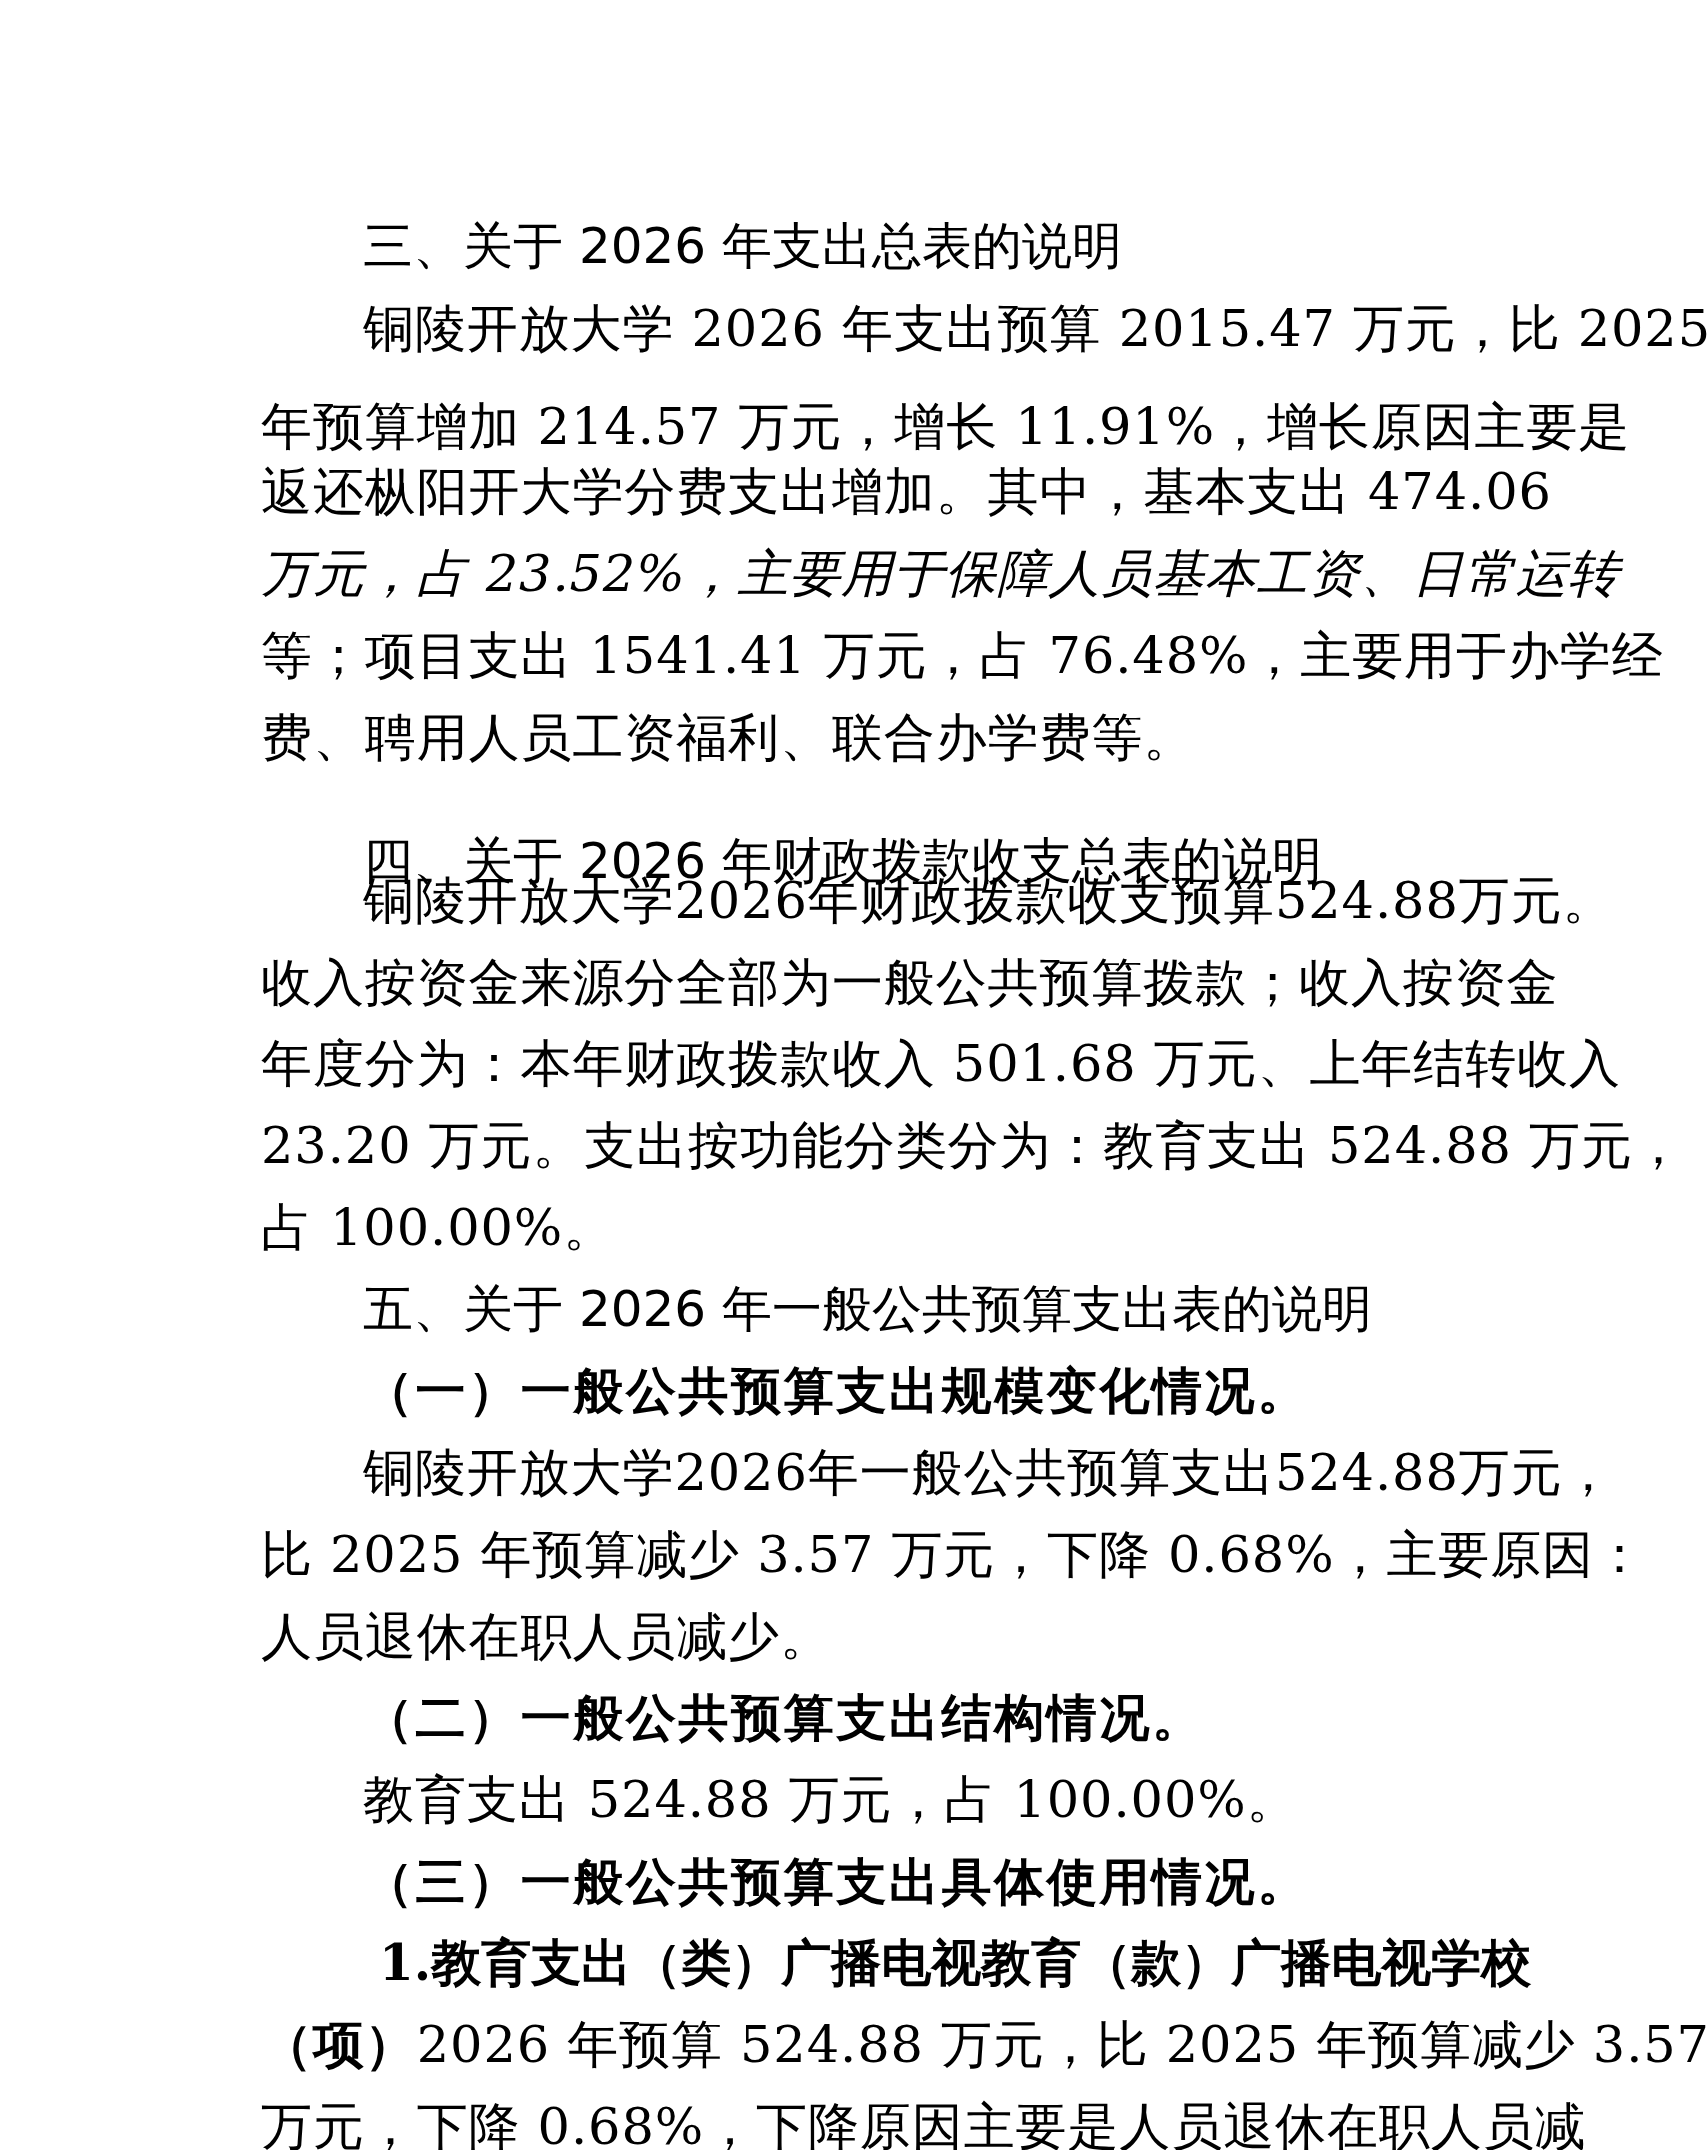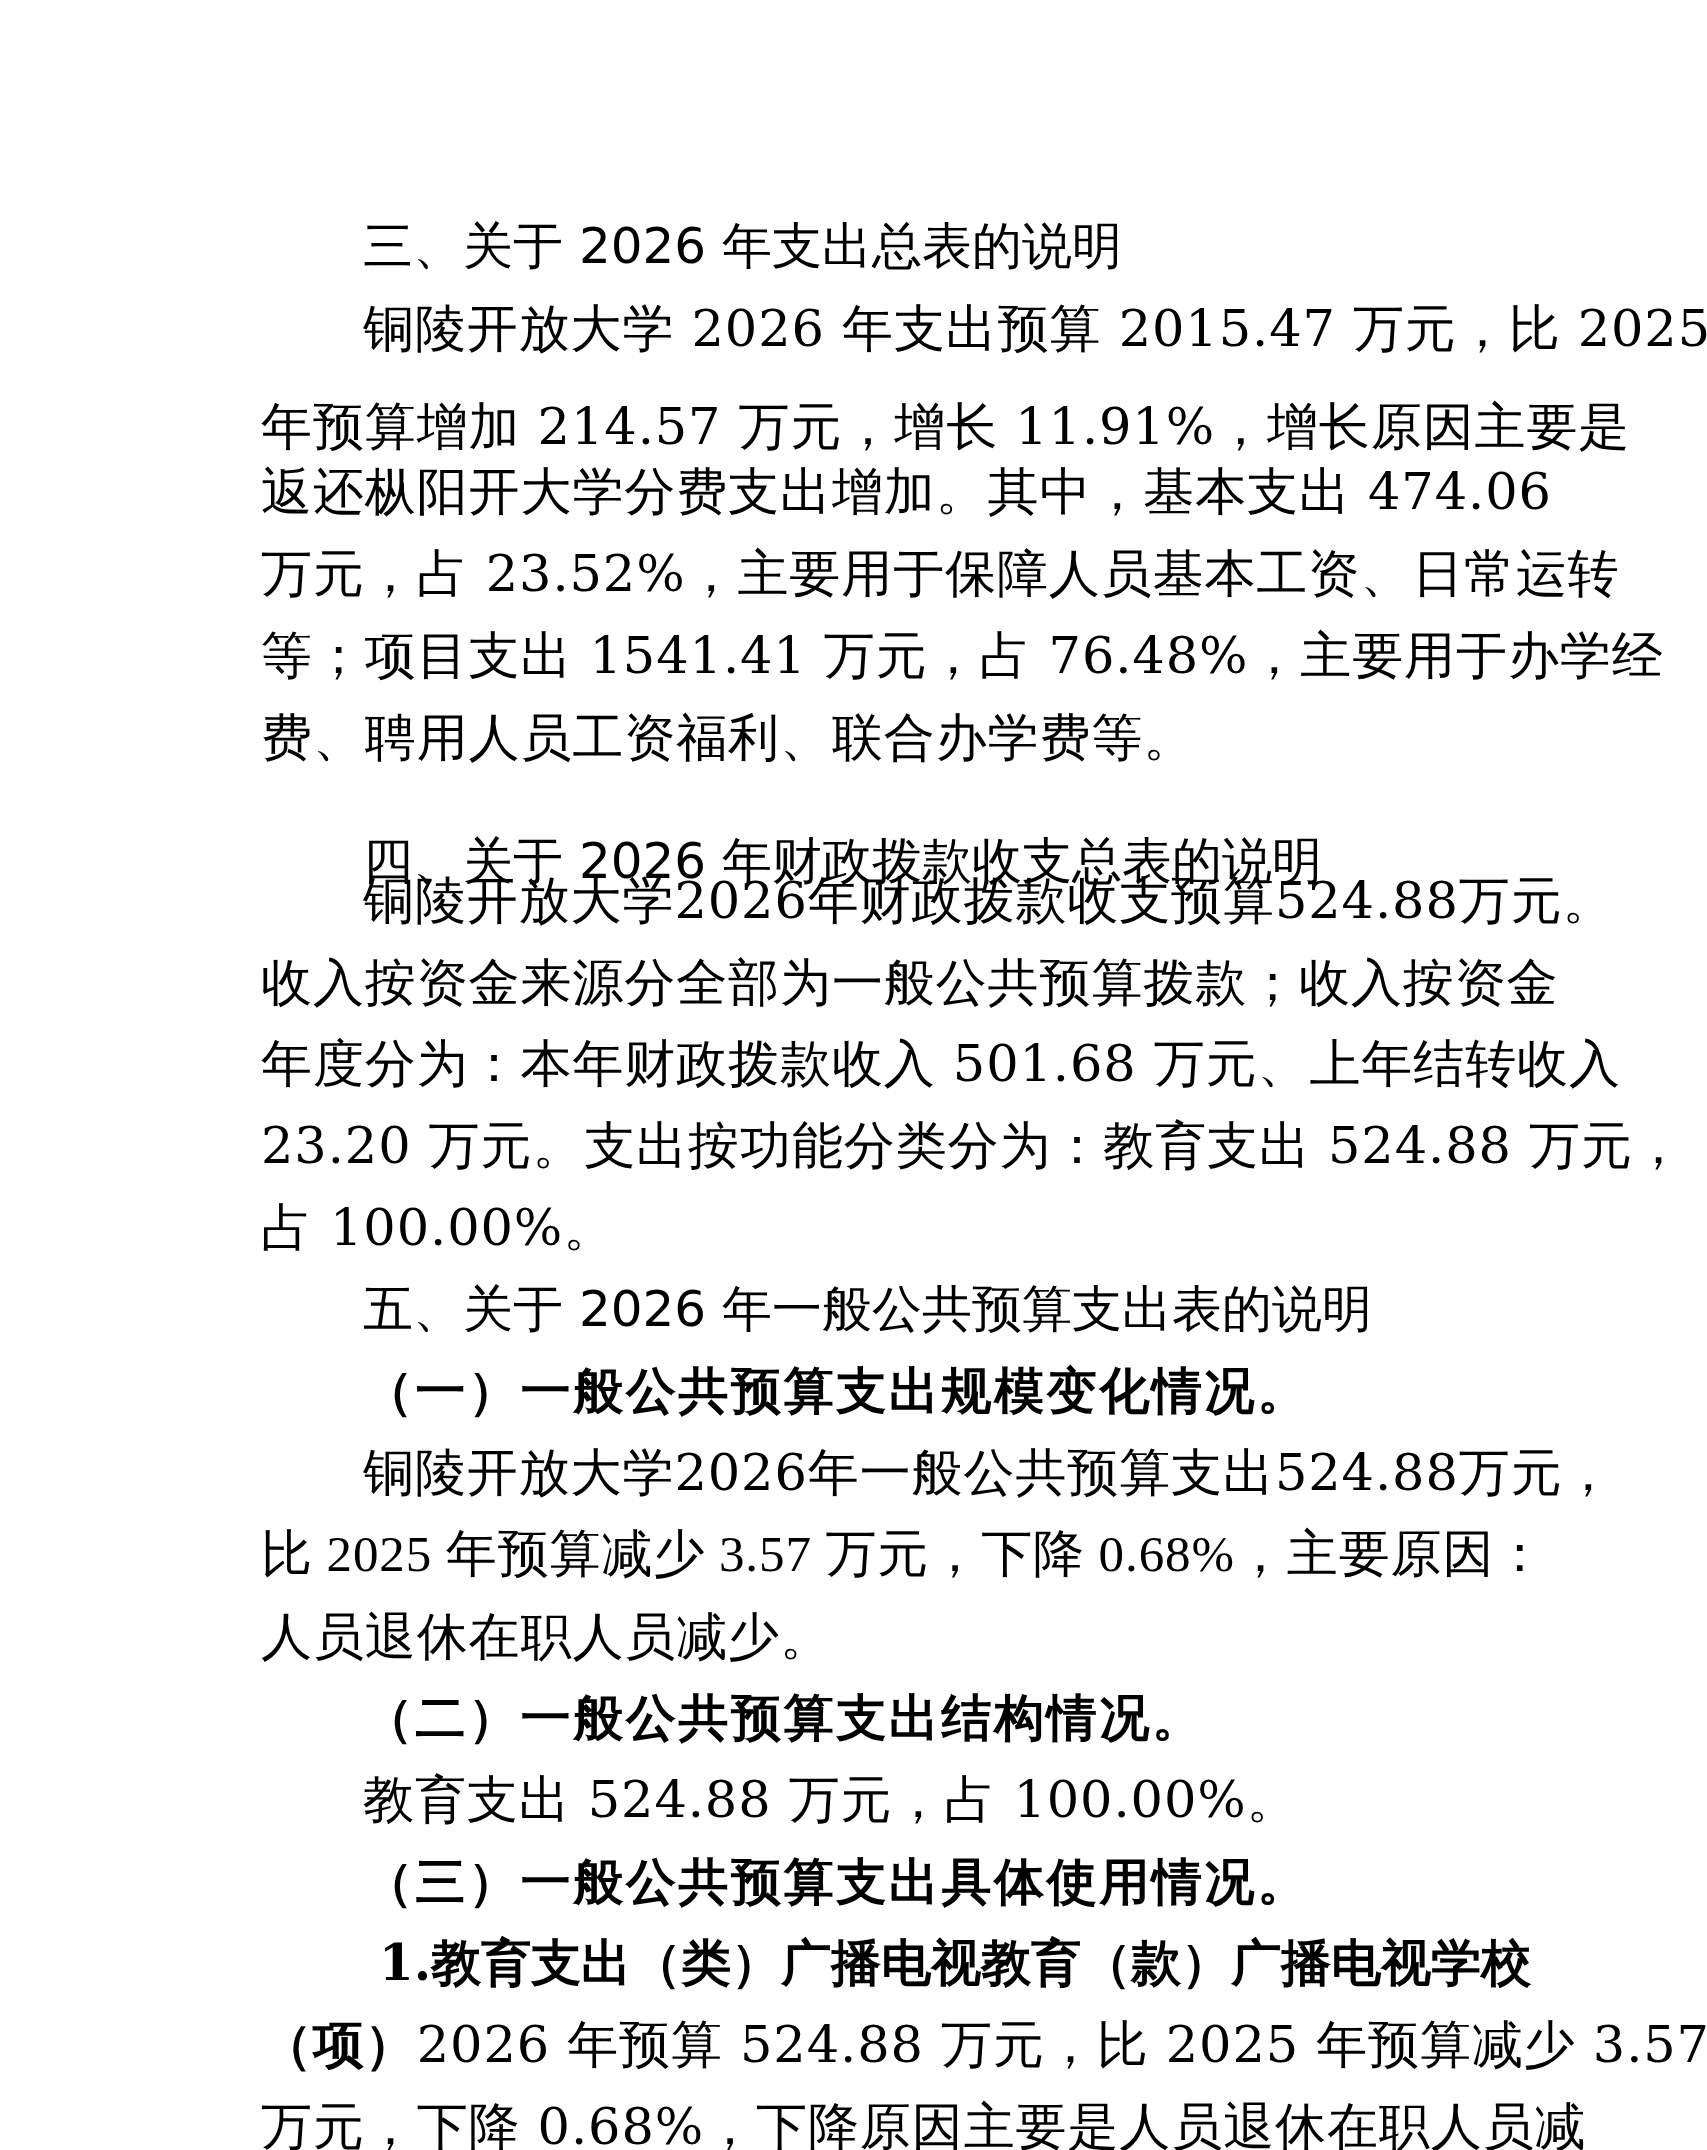--- a/index.html
+++ b/index.html
@@ -53,36 +53,36 @@
   </style>
 </head>
 <body>
 
 <div class="page">
 
   <div class="line indent h-section" style="top:214px;">三、关于 2026 年支出总表的说明</div>
   <div class="line indent justify" style="top:296px;">铜陵开放大学 2026 年支出预算 2015.47 万元，比 2025</div>
   <div class="line justify" style="top:394px;">年预算增加 214.57 万元，增长 11.91%，增长原因主要是</div>
   <div class="line justify" style="top:459px;">返还枞阳开大学分费支出增加。其中，基本支出 474.06</div>
-  <div class="line justify" style="top:541px;">万元，占 23.52%，主要用于保障人员基本工资、日常运转</div>
+  <div class="line justify" style="top:541px;font-style:italic;">万元，占 23.52%，主要用于保障人员基本工资、日常运转</div>
   <div class="line justify" style="top:623px;">等；项目支出 1541.41 万元，占 76.48%，主要用于办学经</div>
   <div class="line" style="top:705px;">费、聘用人员工资福利、联合办学费等。</div>
 
   <div class="line indent h-section" style="top:786px;margin-top:43px;">四、关于 2026 年财政拨款收支总表的说明</div>
   <div class="line indent justify" style="top:868px;">铜陵开放大学2026年财政拨款收支预算524.88万元。</div>
   <div class="line justify" style="top:950px;">收入按资金来源分全部为一般公共预算拨款；收入按资金</div>
   <div class="line justify" style="top:1031px;">年度分为：本年财政拨款收入 501.68 万元、上年结转收入</div>
   <div class="line justify" style="top:1113px;">23.20 万元。支出按功能分类分为：教育支出 524.88 万元，</div>
   <div class="line" style="top:1195px;">占 100.00%。</div>
 
   <div class="line indent h-section" style="top:1277px;">五、关于 2026 年一般公共预算支出表的说明</div>
 
   <div class="line indent h-sub" style="top:1358px;">（一）一般公共预算支出规模变化情况。</div>
   <div class="line indent justify" style="top:1440px;">铜陵开放大学2026年一般公共预算支出524.88万元，</div>
-  <div class="line justify" style="top:1522px;font-family:Liberation Serif, serif;">比 2025 年预算减少 3.57 万元，下降 0.68%，主要原因：</div>
+  <div class="line justify" style="top:1522px;">比 2025 年预算减少 3.57 万元，下降 0.68%，主要原因：</div>
   <div class="line" style="top:1604px;">人员退休在职人员减少。</div>
 
   <div class="line indent h-sub" style="top:1685px;">（二）一般公共预算支出结构情况。</div>
   <div class="line indent" style="top:1767px;">教育支出 524.88 万元，占 100.00%。</div>
 
   <div class="line indent h-sub" style="top:1849px;">（三）一般公共预算支出具体使用情况。</div>
   <div class="line indent justify h-sub" style="top:1930px;letter-spacing:0;margin-left:16px;">1.教育支出（类）广播电视教育（款）广播电视学校</div>
   <div class="line justify" style="top:2012px;">
     <span class="b">（项）</span><span>2026 年预算 524.88 万元，比 2025 年预算减少 3.57</span>
   </div>

